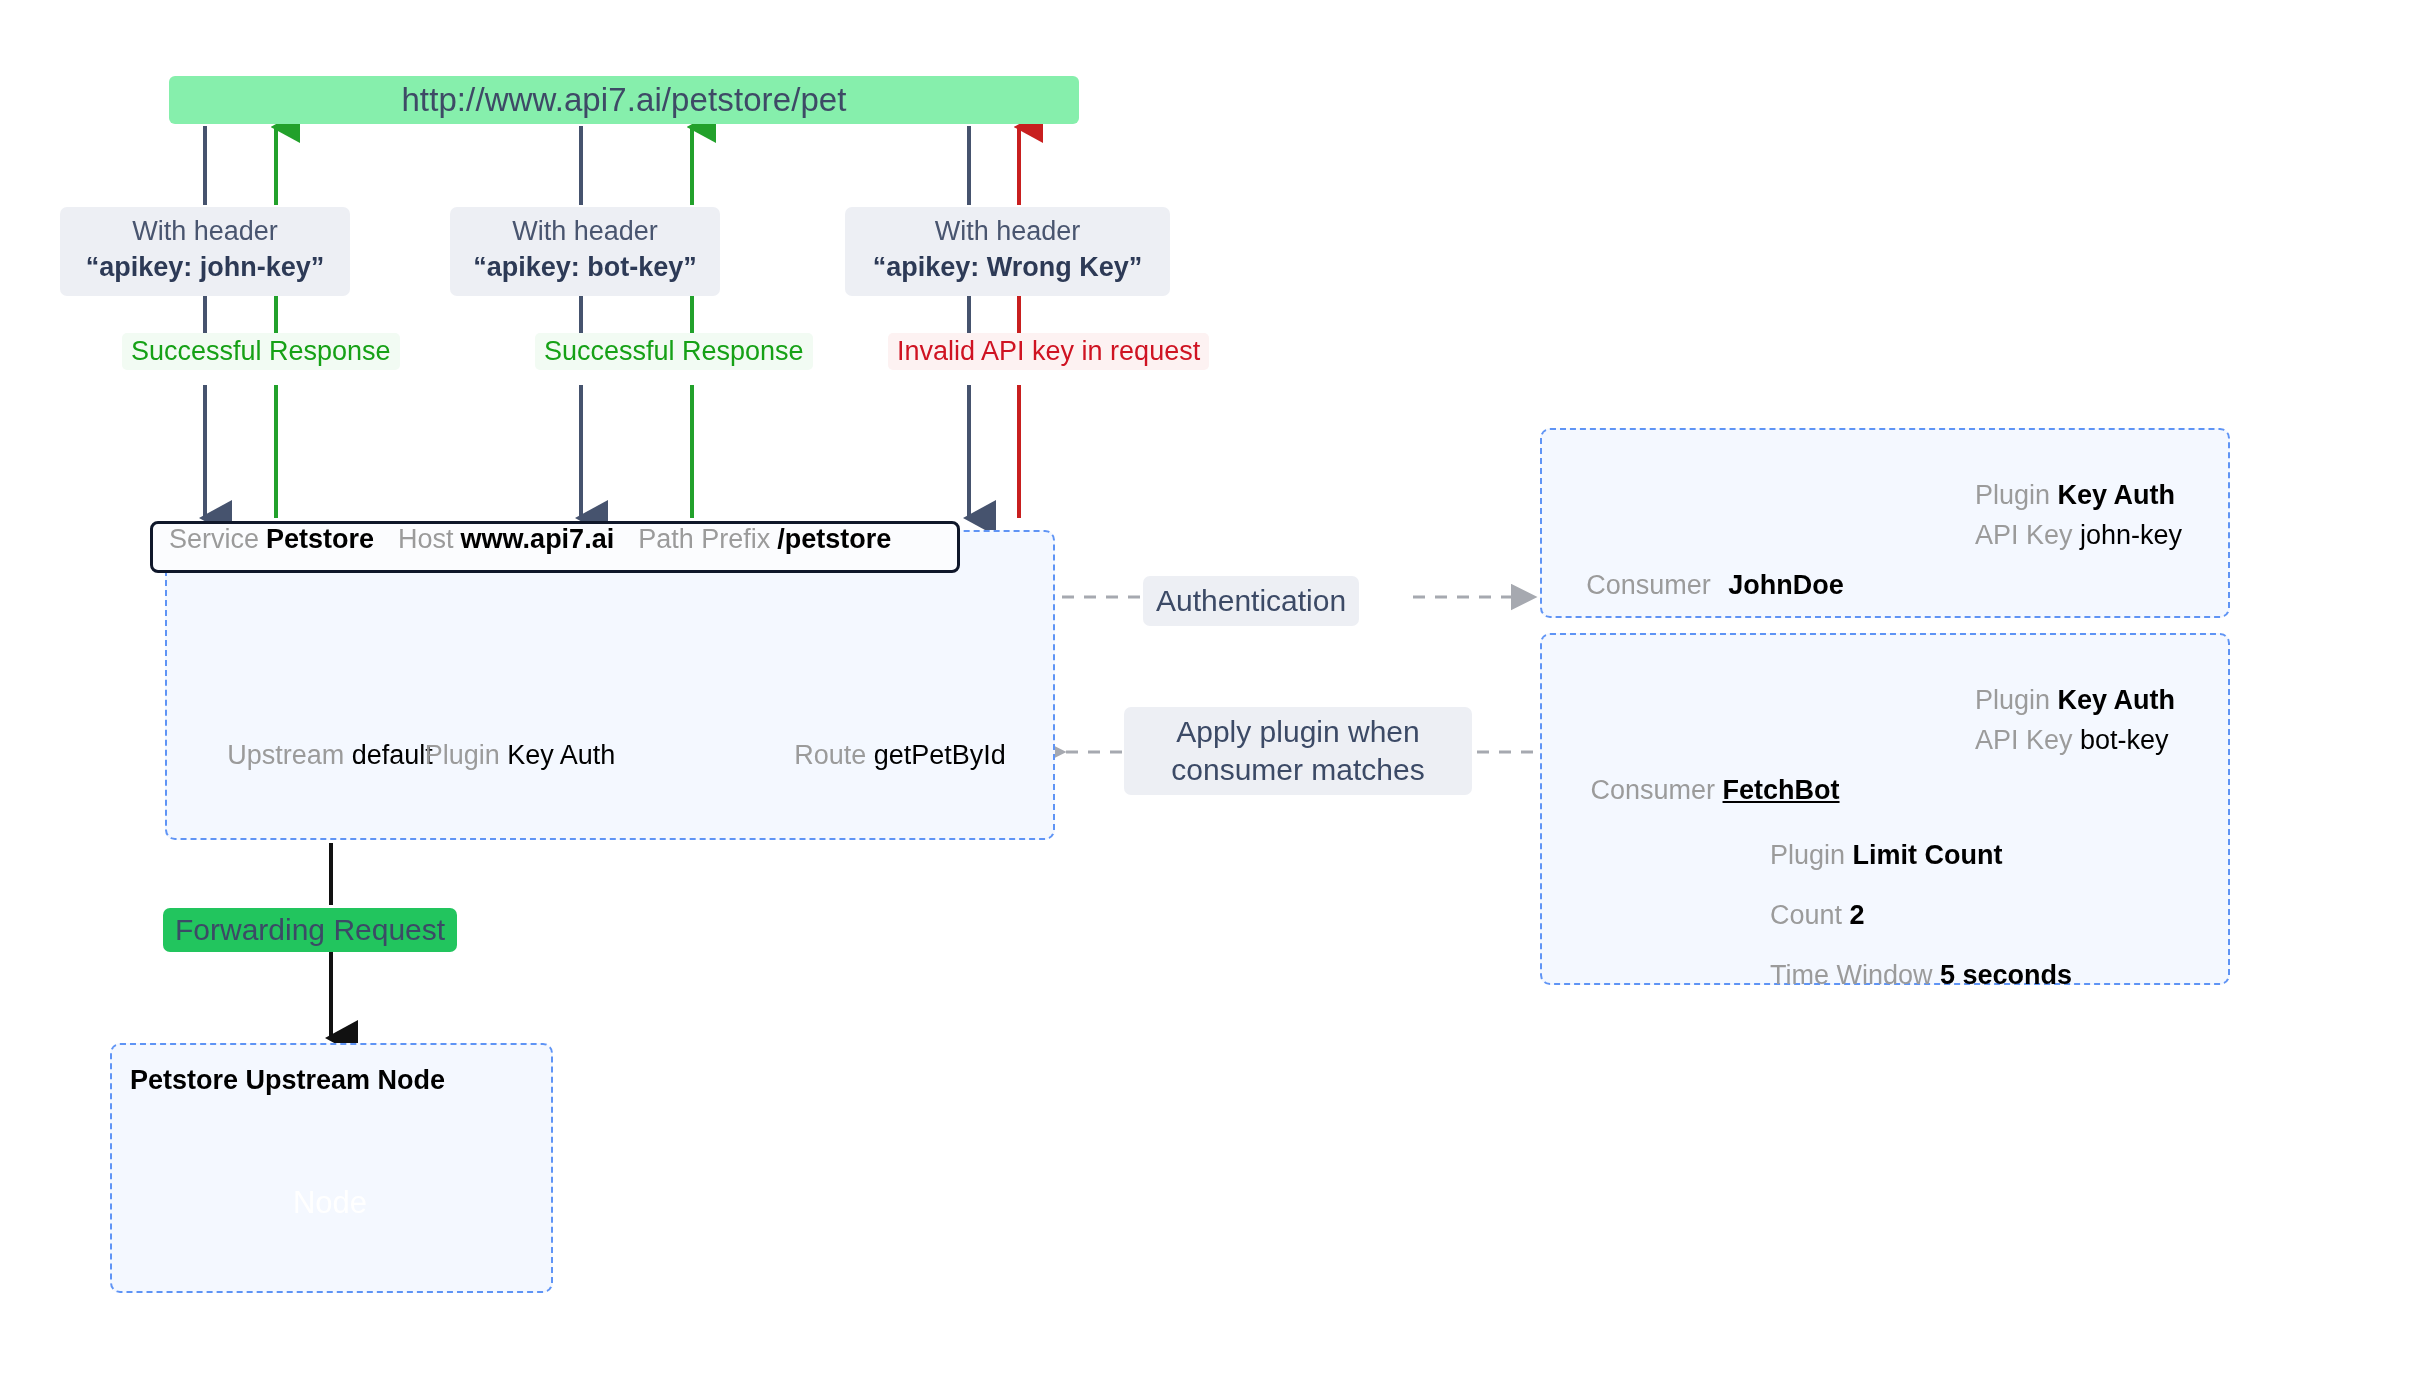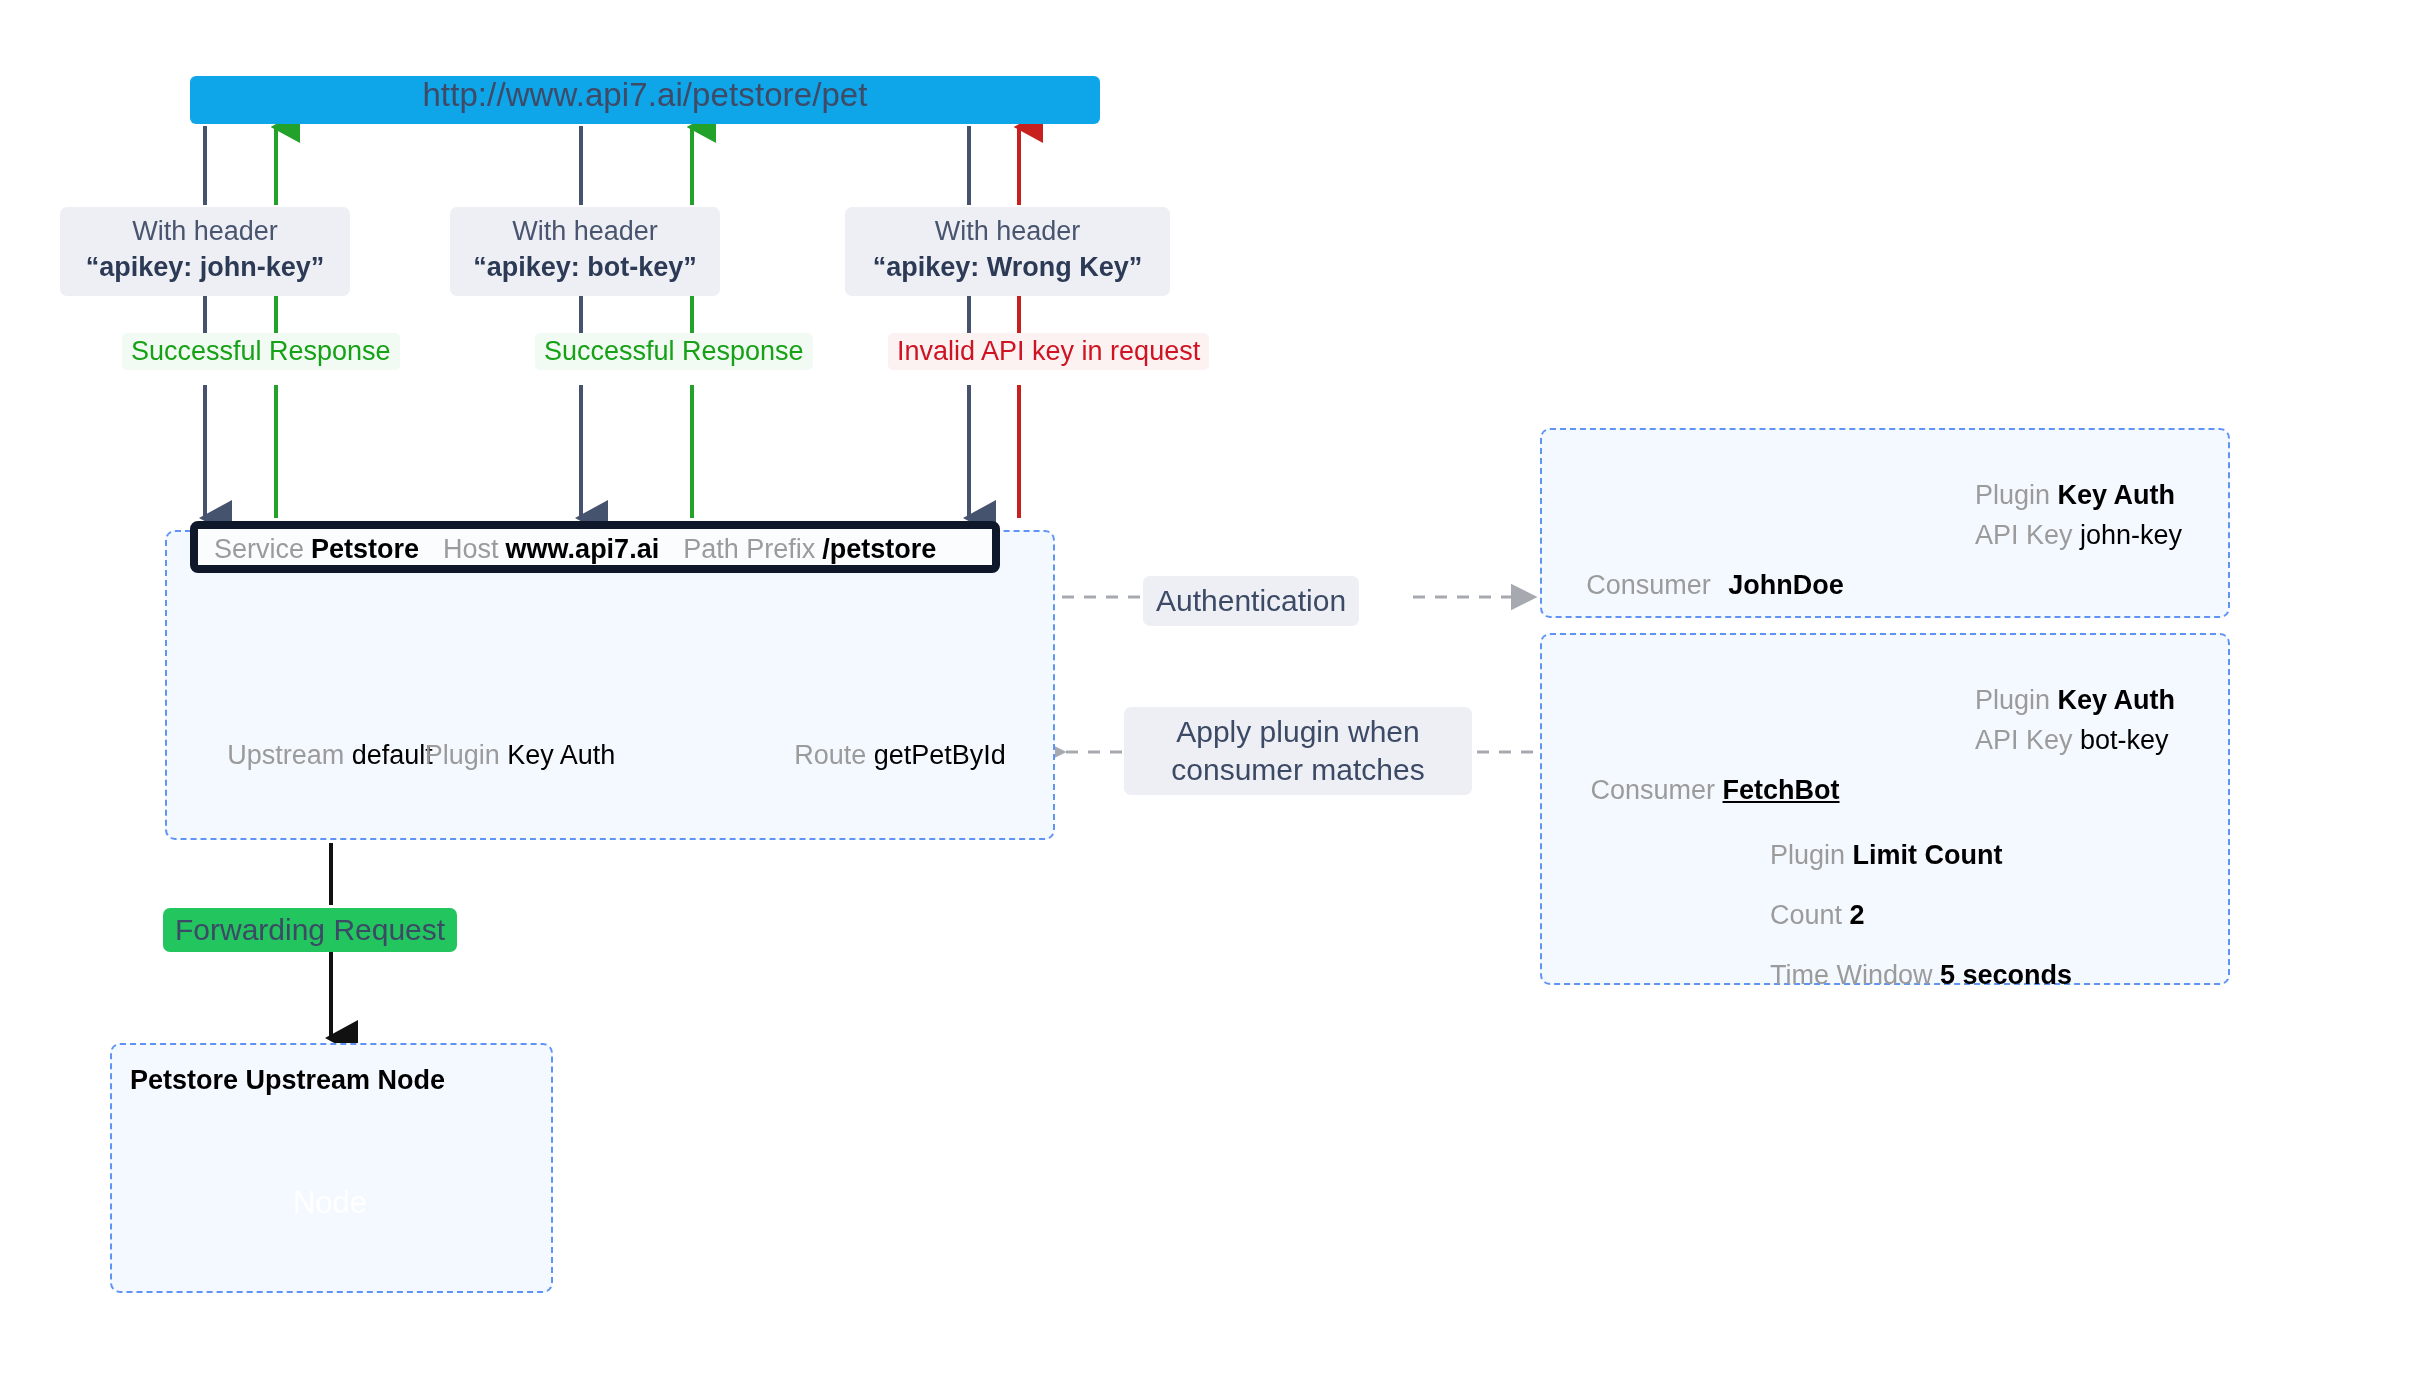--- a/index.html
+++ b/index.html
@@ -19,26 +19,26 @@
   #svg-layer {
     position: absolute;
     left: 0; top: 0;
     width: 2436px; height: 1375px;
     pointer-events: none;
   }
 
   
   .url-banner {
     position: absolute;
-    left: 190px; top: 76px;
+    left: 169px; top: 76px;
     width: 910px; height: 48px;
-    background: #0ea5e9;
+    background: #86efac;
     border-radius: 6px;
     display: flex;
-    align-items: flex-start;
+    align-items: center;
     justify-content: center;
   }
   .url-banner .url-text {
     font-size: 33px;
     color: #3e4a66;
     letter-spacing: 0.1px;
     white-space: nowrap;
   }
 
   
@@ -81,28 +81,27 @@
     width: 890px; height: 310px;
     background: #f4f8ff;
     border: 2px dashed #5f94f5;
     border-radius: 10px;
   }
   .service-bar {
     position: absolute;
     left: 150px; top: 521px;
     width: 810px; height: 52px;
     background: #fbfcfe;
-    border: 8px solid #0f172a;
+    border: 3px solid #0f172a;
     border-radius: 8px;
     display: flex;
-    align-items: flex-end;
+    align-items: flex-start;
     padding-left: 16px;
     gap: 10px;
     white-space: nowrap;
-    margin-left: 40px;
   }
   .kv-k { font-size: 27px; color: #9b9b9b; }
   .kv-v { font-size: 27px; color: #000000; font-weight: bold; }
   .kv-pair { display: inline-flex; gap: 7px; align-items: baseline; margin-right: 14px; }
 
   
   .svc-item {
     position: absolute;
     text-align: center;
     width: 260px;

